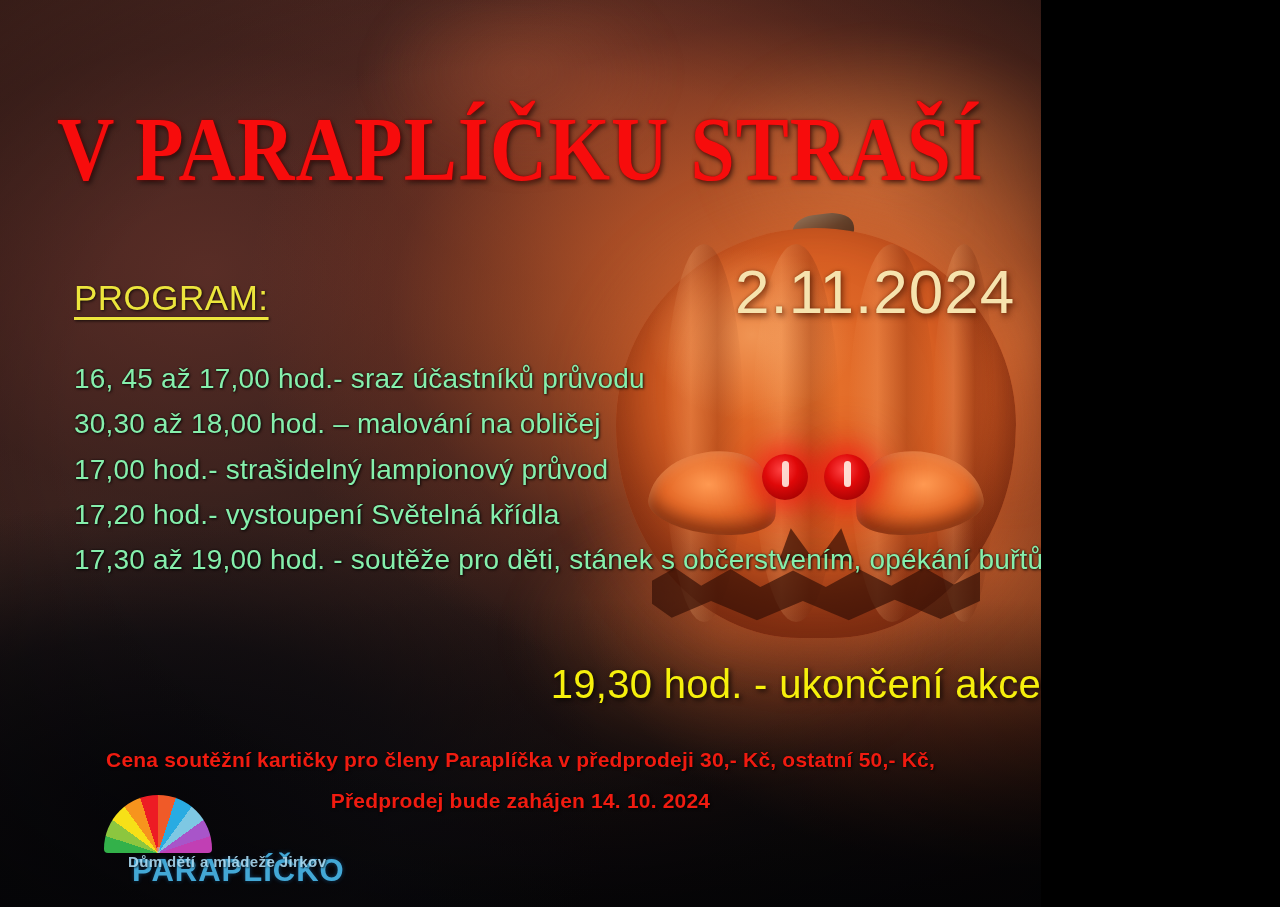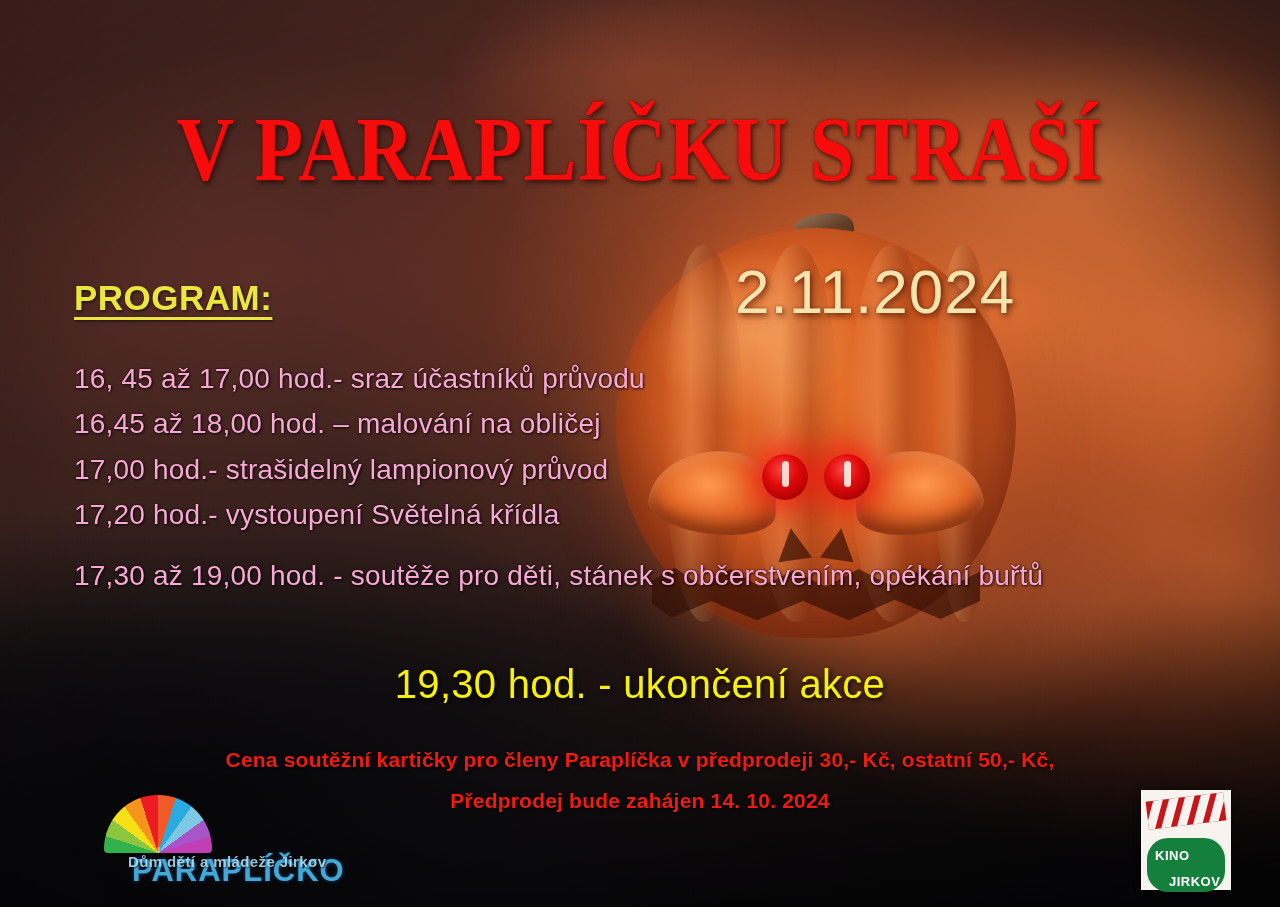--- a/index.html
+++ b/index.html
@@ -3,21 +3,21 @@
 <meta charset="utf-8">
 <title>V Paraplíčku straší</title>
 <style>
   html, body {
     margin: 0;
     padding: 0;
     background: #000;
   }
   #poster {
     position: relative;
-    width: 1280px;
+    width: 1041px;
     height: 907px;
     overflow: hidden;
     font-family: "Liberation Sans", sans-serif;
     background: #2a1a18;
     user-select: none;
   }
 
   
   .bg-layer { position: absolute; inset: 0; pointer-events: none; }
 
@@ -137,55 +137,55 @@
     letter-spacing: 1px;
     color: #f70c0c;
     text-shadow: 0 0 3px rgba(120,0,0,0.85), 2px 2px 5px rgba(0,0,0,0.55);
     transform: scaleY(1.16) scaleX(1.02);
     transform-origin: center top;
     white-space: nowrap;
   }
 
   .program-label {
     position: absolute; left: 74px; top: 278px;
-    font-size: 35px; font-weight: 700;
+    font-size: 35px; font-weight: 400;
     color: #ece53c;
     text-decoration: underline;
     text-underline-offset: 7px;
     text-decoration-thickness: 3px;
     text-shadow: 1px 1px 3px rgba(0,0,0,0.75);
     letter-spacing: 0.5px;
   }
 
   .program-list {
     position: absolute; left: 74px; top: 356px;
     width: 1130px;
     list-style: none; margin: 0; padding: 0;
   }
   .program-list li {
     font-size: 28px;
     line-height: 1.62;
-    color: #f9a8d4;
+    color: #86efac;
     text-shadow: 1px 1px 3px rgba(0,0,0,0.80), 0 0 2px rgba(0,0,0,0.6);
     letter-spacing: 0.2px;
     white-space: nowrap;
   }
-  .program-list li.wrap { white-space: normal; margin-top: 16px; }
+  .program-list li.wrap { white-space: normal; }
 
   .date {
     position: absolute; left: 735px; top: 256px;
     font-size: 62px; font-weight: 400;
     color: #f6e3ae;
     letter-spacing: 1px;
     text-shadow: 2px 3px 6px rgba(70,20,0,0.70), 0 0 3px rgba(120,50,10,0.6);
   }
 
   .closing {
     position: absolute; left: 0; right: 0; top: 662px;
-    text-align: center;
+    text-align: right;
     font-size: 40px;
     color: #f6f00c;
     text-shadow: 2px 2px 5px rgba(0,0,0,0.82);
     letter-spacing: 0.3px;
   }
 
   .notes {
     position: absolute; left: 0; right: 0; top: 740px;
     text-align: center;
   }
@@ -309,21 +309,21 @@
 
   <div class="bg-layer bg-vignette"></div>
 
   <div class="title">V PARAPLÍČKU STRAŠÍ</div>
 
   <div class="date">2.11.2024</div>
 
   <div class="program-label">PROGRAM:</div>
   <ul class="program-list">
     <li>16, 45 až 17,00 hod.- sraz účastníků průvodu</li>
-    <li>16,45 až 18,00 hod. – malování na obličej</li>
+    <li>30,30 až 18,00 hod. – malování na obličej</li>
     <li>17,00 hod.- strašidelný lampionový průvod</li>
     <li>17,20 hod.- vystoupení Světelná křídla</li>
     <li class="wrap">17,30 až 19,00 hod. - soutěže pro děti, stánek s občerstvením, opékání buřtů</li>
   </ul>
 
   <div class="closing">19,30 hod. - ukončení akce</div>
 
   <div class="notes">
     <div>Cena soutěžní  kartičky pro členy Paraplíčka v předprodeji 30,- Kč, ostatní 50,- Kč,</div>
     <div>Předprodej bude zahájen 14. 10. 2024</div>

